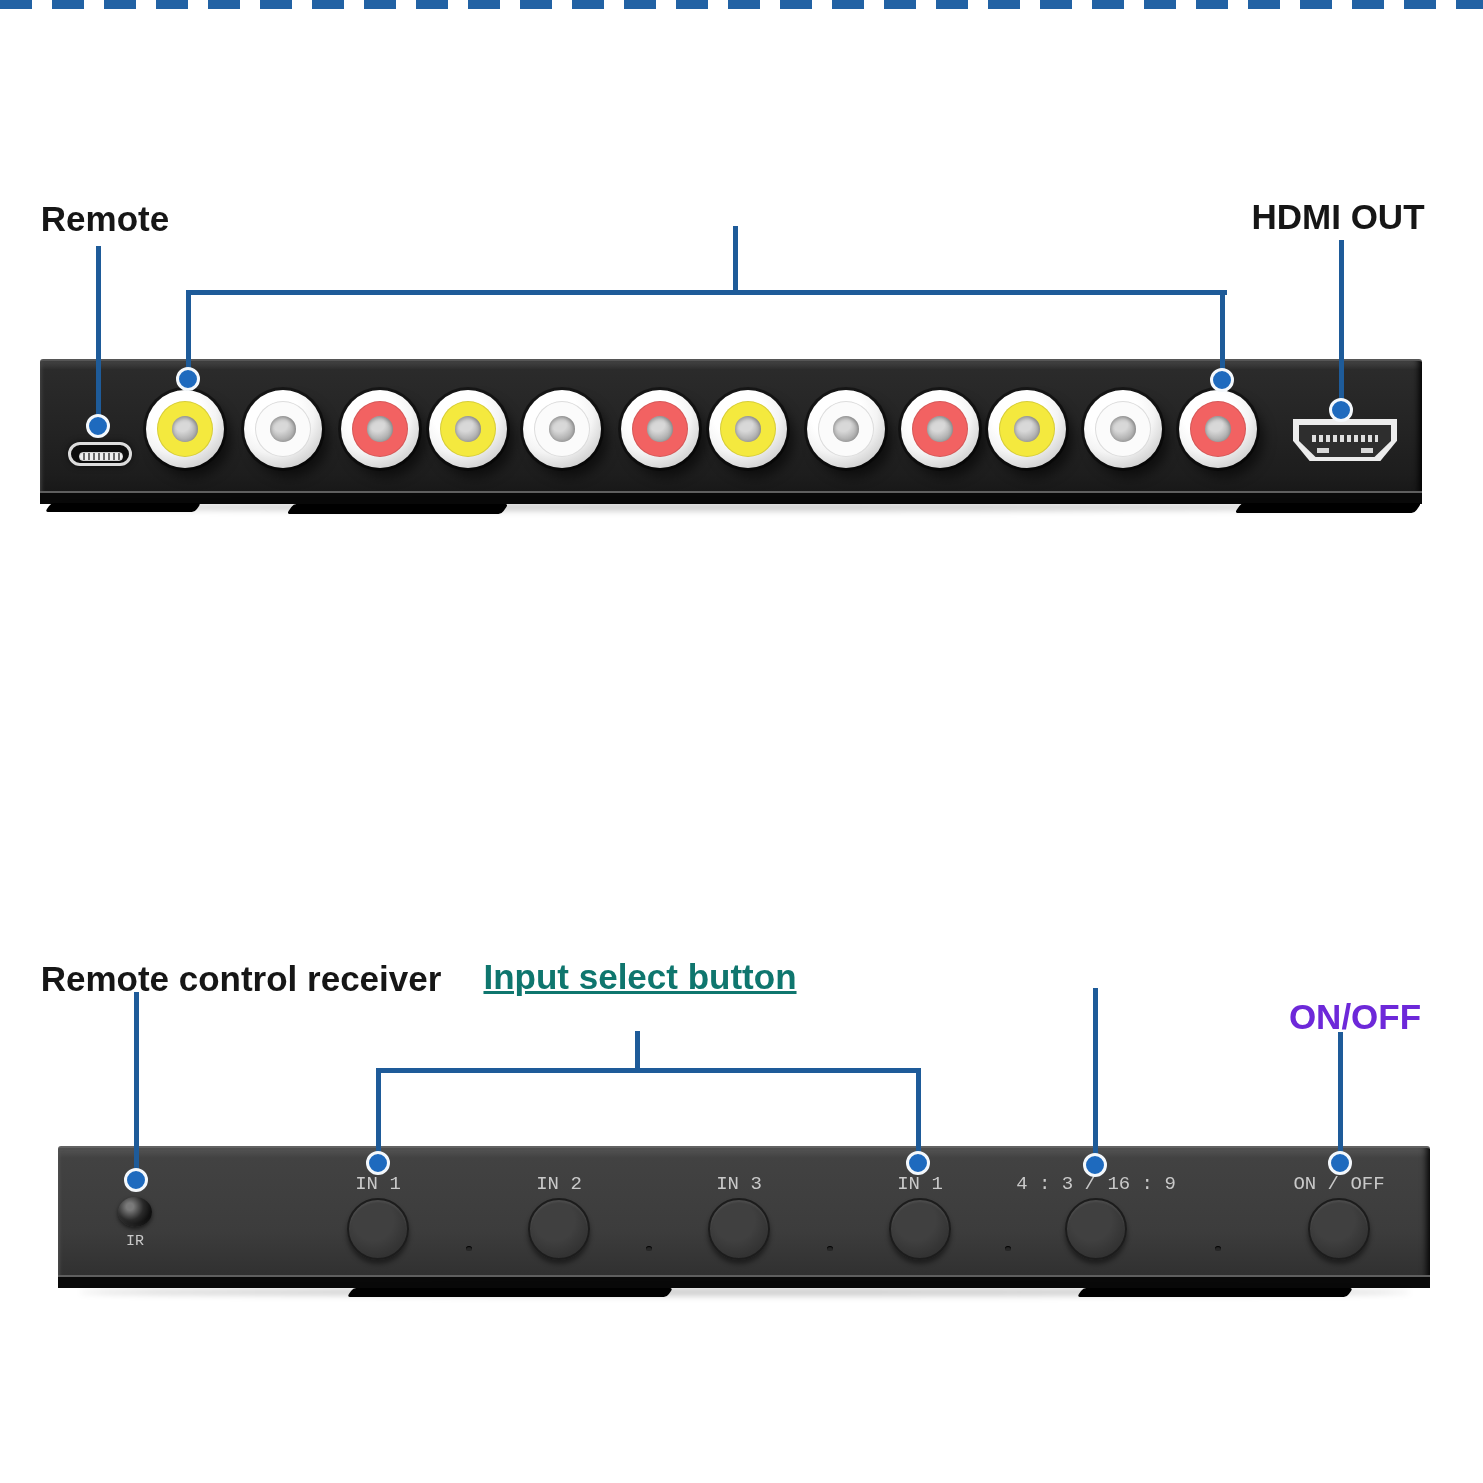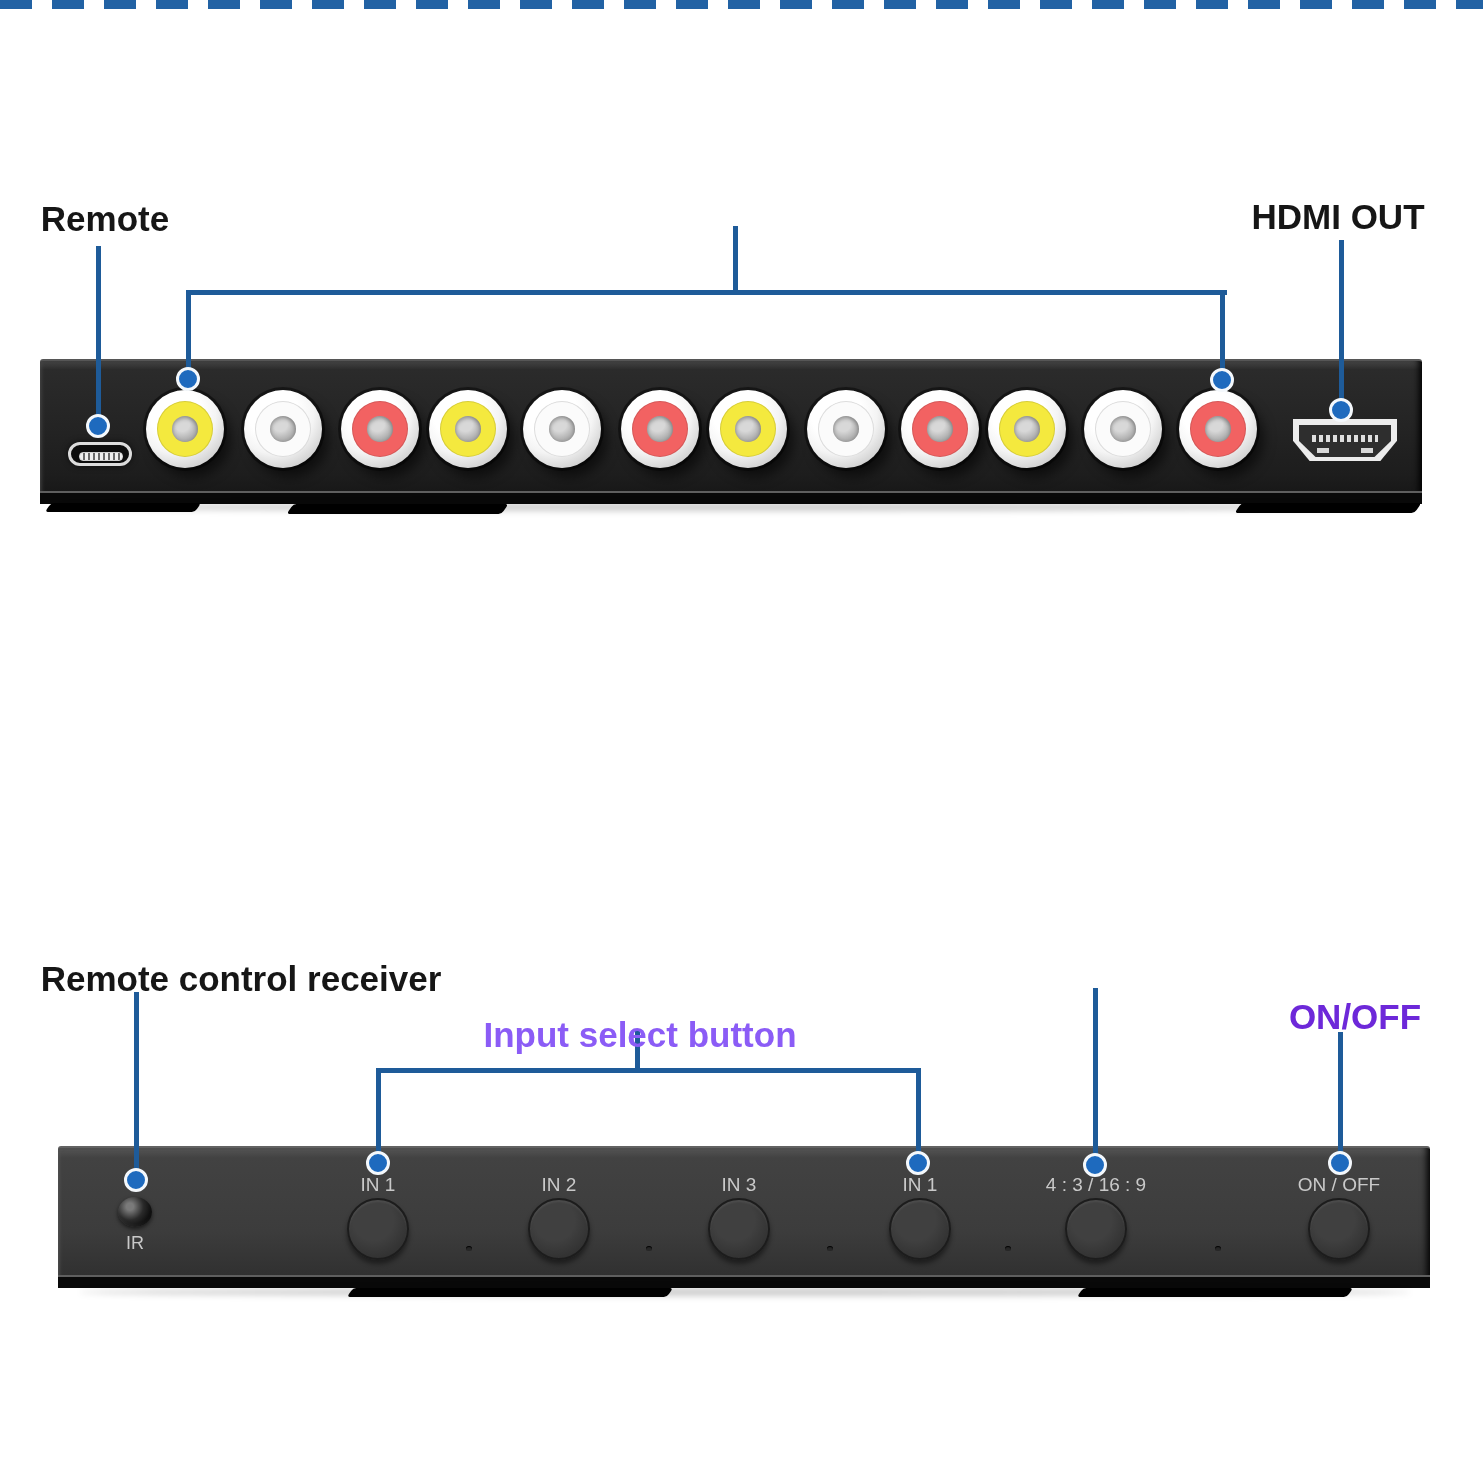--- a/index.html
+++ b/index.html
@@ -85,23 +85,23 @@
   }
   .hdmi-notch{position:absolute;bottom:4px;width:12px;height:5px;background:#d8d8d8;}
   
   .ir-dome{
     position:absolute;left:60px;top:49px;width:34px;height:30px;border-radius:50%;
     background:radial-gradient(circle at 35% 32%,#7a7a7a 0 12%,#2a2a2a 45%,#050505 80%);
     box-shadow:0 2px 4px rgba(0,0,0,0.6), inset 0 -2px 3px rgba(255,255,255,0.06);
   }
   .panel-text{
     position:absolute;transform:translateX(-50%);color:#c9c9c9;
-    font-size:19px;white-space:nowrap;line-height:1;
-  }
-  .ir-text{font-size:18px;}
+    font-size:19px;white-space:nowrap;line-height:1;font-family:Liberation Mono, monospace;
+  }
+  .ir-text{font-size:15px;}
   .pbutton{
     position:absolute;width:62px;height:62px;border-radius:50%;
     background:radial-gradient(circle at 42% 35%,#404040 0 40%,#323232 75%,#282828 100%);
     border:2px solid #1c1c1c;box-sizing:border-box;
     box-shadow:0 4px 5px rgba(0,0,0,0.45), inset 0 2px 2px rgba(255,255,255,0.07);
   }
   .pdot{position:absolute;width:6px;height:5px;border-radius:50%;background:#272727;box-shadow:inset 0 1px 1px #000;}
 </style>
 </head>
 <body>
@@ -229,16 +229,16 @@
   <div class="marker" style="left: 1329px; top: 398px; background: rgb(30, 106, 190);"></div>
   <div class="marker" style="left: 124px; top: 1168px; background: rgb(30, 106, 190);"></div>
   <div class="marker" style="left: 366px; top: 1151px; background: rgb(30, 106, 190);"></div>
   <div class="marker" style="left: 906px; top: 1151px; background: rgb(30, 106, 190);"></div>
   <div class="marker" style="left: 1083px; top: 1153px; background: rgb(30, 106, 190);"></div>
   <div class="marker" style="left: 1328px; top: 1151px; background: rgb(30, 106, 190);"></div>
 
   <div class="callout-label" style="left: 105px; top: 200px; color: rgb(22, 22, 22);">Remote</div>
   <div class="callout-label" style="left: 1338px; top: 198px; color: rgb(22, 22, 22);">HDMI OUT</div>
   <div class="callout-label" style="left: 241px; top: 960px; color: rgb(22, 22, 22);">Remote control receiver</div>
-  <div class="callout-label" style="left: 640px; top: 1016px; color: #8b5cf6;">Input select button</div>
+  <div class="callout-label" style="left: 640px; top: 958px; color: #0f766e; text-decoration: underline;">Input select button</div>
   <div class="callout-label" style="left: 1355px; top: 998px; color: #6d28d9;">ON/OFF</div>
 
 </div>
 
 </body></html>

